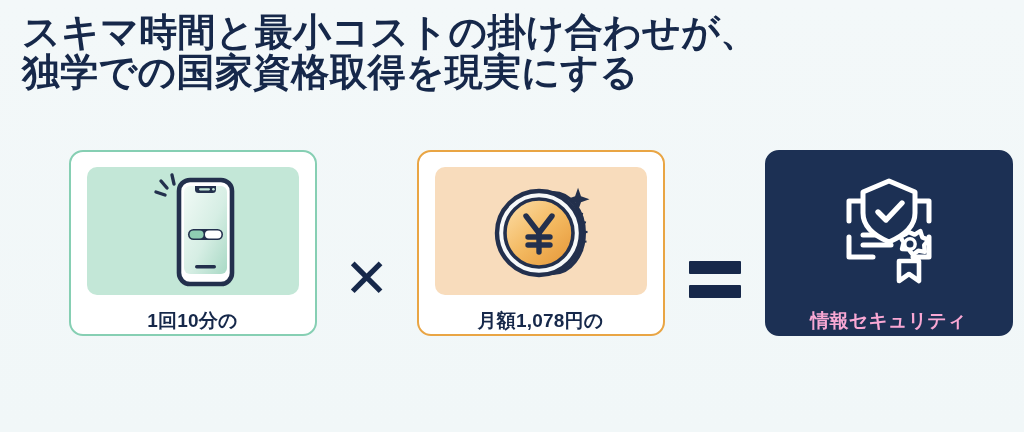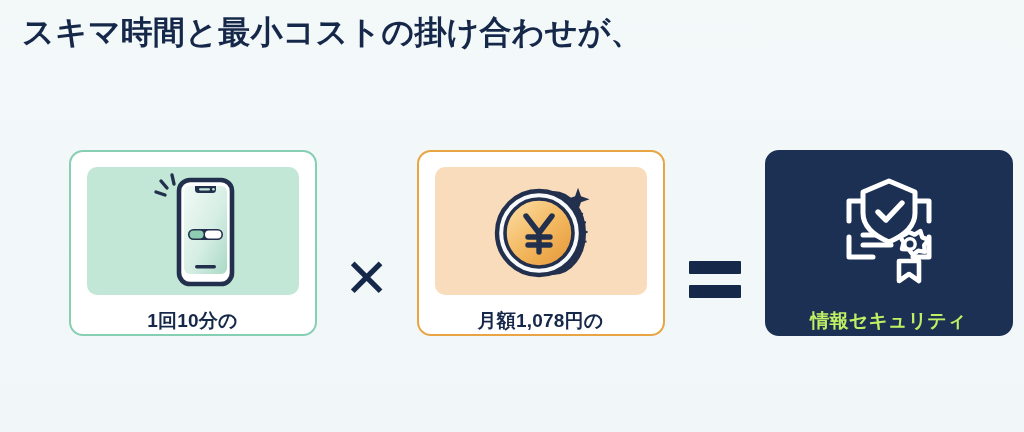--- a/index.html
+++ b/index.html
@@ -22,21 +22,21 @@
   }
 
   
   .heading {
     position: absolute;
     left: 22px;
     top: 12px;
     width: 960px;
     color: #16284a;
     font-weight: bold;
-    font-size: 32px;
+    font-size: 38px;
     line-height: 40px;
     letter-spacing: 0.2px;
   }
   .heading .line {
     display: block;
     white-space: nowrap;
   }
 
   
   .row {
@@ -80,21 +80,21 @@
 
   .card-label {
     margin-top: 12px;
     text-align: center;
     font-weight: bold;
     font-size: 19px;
     line-height: 27px;
     color: #16284a;
     letter-spacing: 0.2px;
   }
-  .card-label.light { color: #bef264; }
+  .card-label.light { color: #f9a8d4; }
   .card-label .line { display: block; white-space: nowrap; }
 
   
   .operator {
     width: 100px;
     height: 258px;
     display: flex;
     align-items: center;
     justify-content: center;
     color: #16284a;
@@ -117,20 +117,21 @@
     border-radius: 1px;
   }
 </style>
 </head>
 <body>
 
 <div class="page">
 
   <div class="heading">
     <span class="line">スキマ時間と最小コストの掛け合わせが、</span>
+    <span class="line">独学での国家資格取得を現実にする</span>
   </div>
 
   <div class="row">
 
     <div class="card green">
       <div class="img-panel green">
         <svg width="86" height="118" viewBox="0 0 86 118">
 
           <g stroke="#23304d" stroke-width="3.4" stroke-linecap="round">
             <line x1="6" y1="20" x2="15" y2="23"></line>

